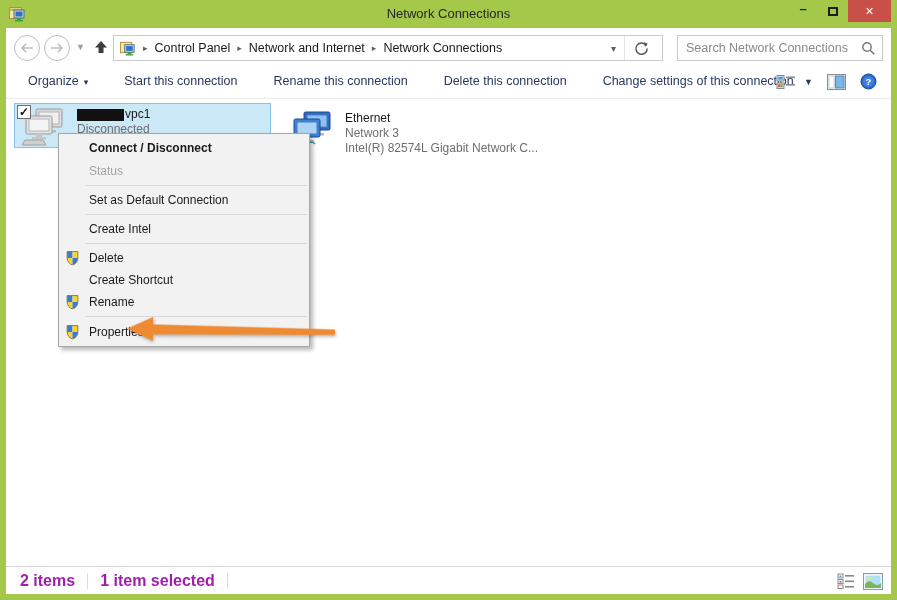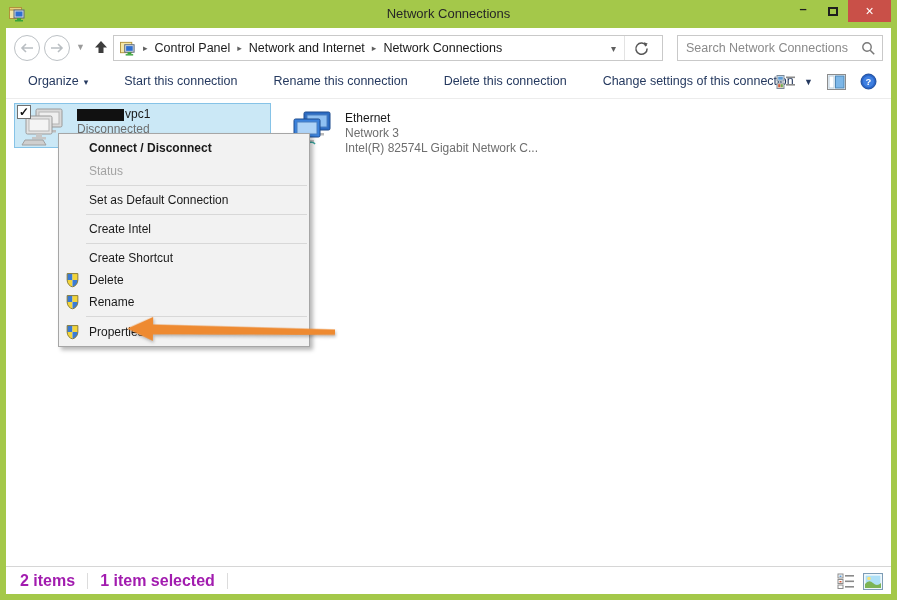--- a/index.html
+++ b/index.html
@@ -276,34 +276,34 @@
       <div class="menu-sep"></div>
       <div class="menu-item">
           <span class="lbl">Set as Default Connection</span>
         </div>
       <div class="menu-sep"></div>
       <div class="menu-item">
           <span class="lbl">Create Intel</span>
         </div>
       <div class="menu-sep"></div>
       <div class="menu-item">
-          <span class="lbl">Create Shortcut</span>
-        </div>
-      <div class="menu-item">
         <span class="gutter">
           <svg width="13" height="15" viewBox="0 0 12 14">
             <path d="M1 1h5v6H1z" fill="#3a7bd5"></path>
               <path d="M6 1h5v6H6z" fill="#f3d53a"></path>
             <path d="M1 7h5v6.5C3.2 12.7 1 10.4 1 7z" fill="#f3d53a"></path>
             <path d="M6 7h5c0 3.4-2.2 5.7-5 6.5z" fill="#3a7bd5"></path>
             <path d="M1 1h10v6c0 3.4-2.2 5.7-5 6.5C3.2 12.7 1 10.4 1 7z" fill="none" stroke="#8a7d36" stroke-width="0.9"></path>
           </svg>
         </span>
         <span class="lbl">Delete</span>
       </div>
+      <div class="menu-item">
+          <span class="lbl">Create Shortcut</span>
+        </div>
       <div class="menu-item">
         <span class="gutter">
           <svg width="13" height="15" viewBox="0 0 12 14">
             <path d="M1 1h5v6H1z" fill="#3a7bd5"></path>
               <path d="M6 1h5v6H6z" fill="#f3d53a"></path>
             <path d="M1 7h5v6.5C3.2 12.7 1 10.4 1 7z" fill="#f3d53a"></path>
             <path d="M6 7h5c0 3.4-2.2 5.7-5 6.5z" fill="#3a7bd5"></path>
             <path d="M1 1h10v6c0 3.4-2.2 5.7-5 6.5C3.2 12.7 1 10.4 1 7z" fill="none" stroke="#8a7d36" stroke-width="0.9"></path>
           </svg>
         </span>

